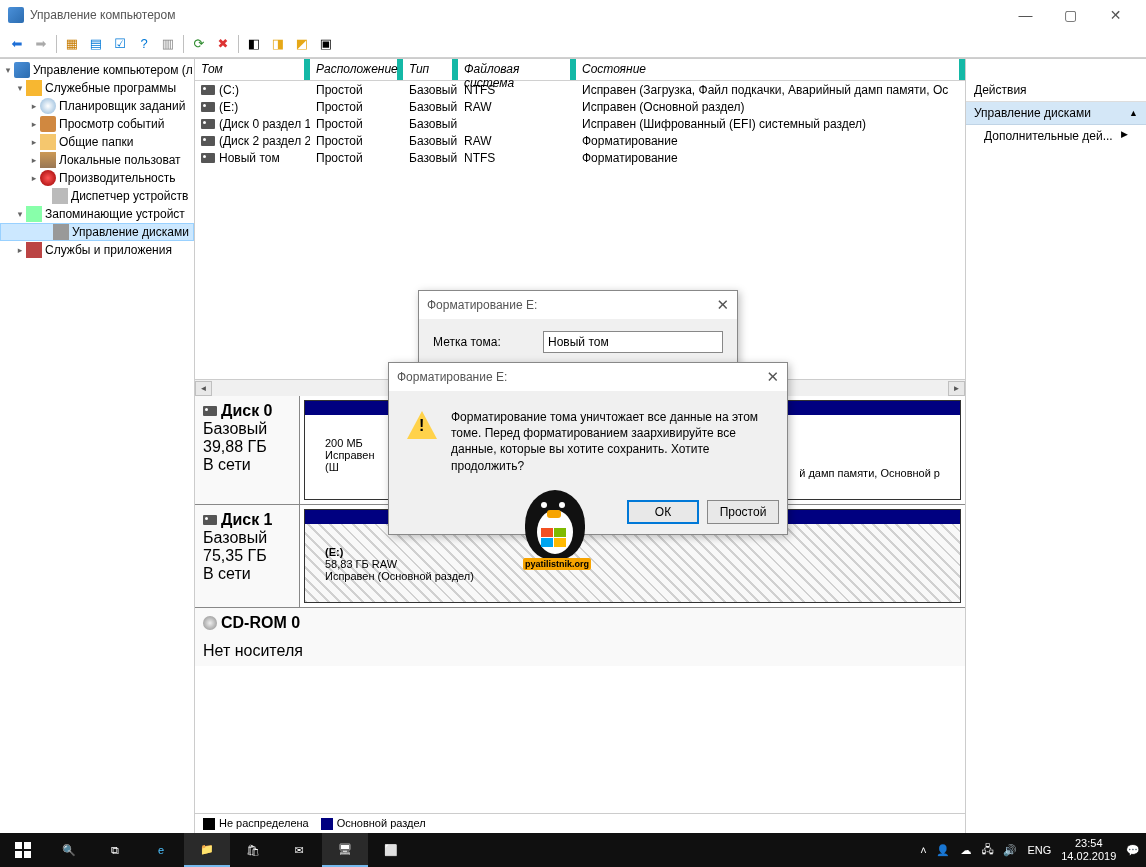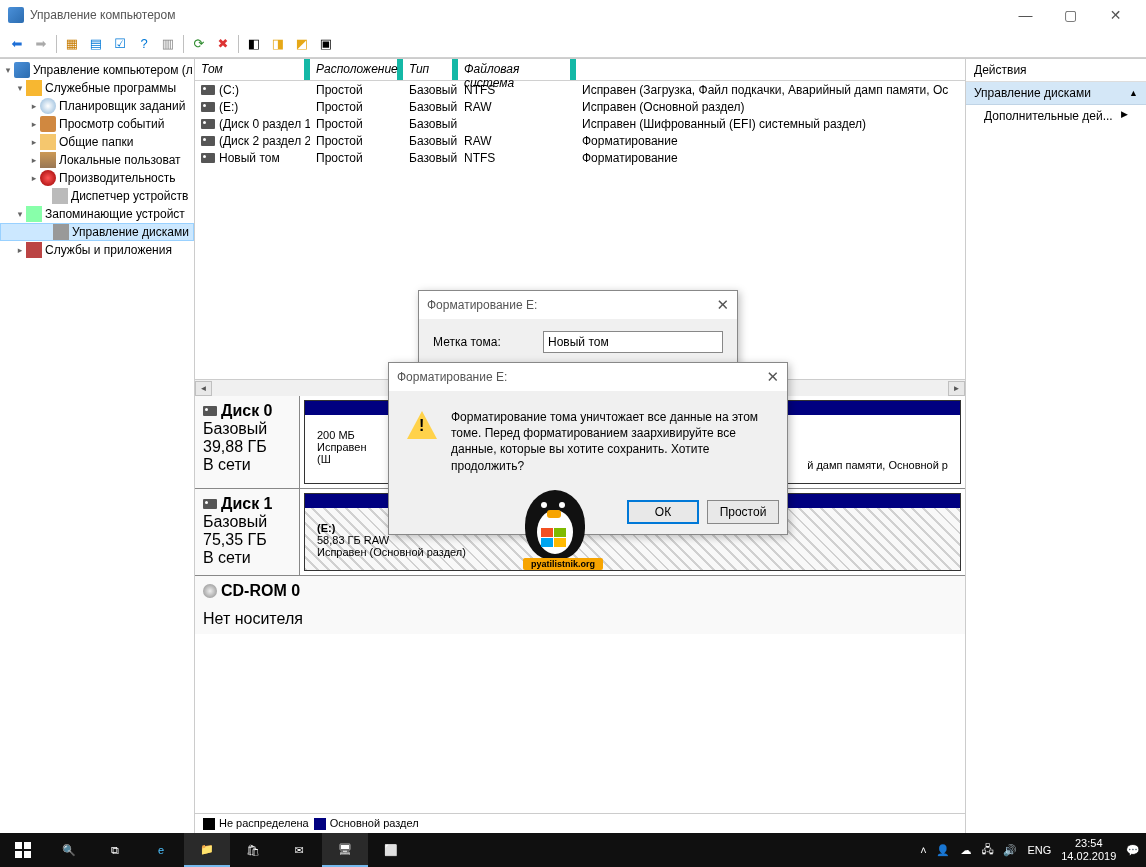--- a/index.html
+++ b/index.html
@@ -28,27 +28,27 @@
 .volrow div { padding: 0 6px; white-space: nowrap; overflow: hidden; }
 .dicon { width: 14px; height: 10px; background: #555; display: inline-block; margin-right: 4px; border-radius: 1px; position: relative; vertical-align: middle; }
 .dicon::after { content: ""; position: absolute; top: 2px; left: 2px; width: 3px; height: 3px; background: #fff; border-radius: 50%; }
 .hscroll { height: 17px; background: #f0f0f0; border-top: 1px solid #ccc; display: flex; align-items: center; }
 .hscroll .sbtn { width: 17px; height: 15px; background: #e8e8e8; border: 1px solid #c0c0c0; font-size: 8px; text-align: center; line-height: 13px; color: #555; }
 .disks { flex: 1; overflow: hidden; background: #fff; }
 .diskrow { display: flex; border-bottom: 1px solid #888; }
 .diskinfo { width: 105px; padding: 6px 8px; font-size: 16px; border-right: 1px solid #888; background: #f9f9f9; }
 .diskinfo b { display: flex; align-items: center; }
 .diskparts { flex: 1; display: flex; padding: 4px; gap: 0; }
-.part { border: 1px solid #333; font-size: 11px; padding: 12px; position: relative; }
+.part { border: 1px solid #333; font-size: 11px; padding: 20px; position: relative; }
 .part .stripe { position: absolute; top: 0; left: 0; right: 0; height: 14px; background: #000080; }
 .part .ptxt { margin-top: 16px; }
 .hatched { background-image: repeating-linear-gradient(45deg, #d0d0d0 0, #d0d0d0 2px, #f8f8f8 2px, #f8f8f8 8px); }
-.legend { height: 20px; border-top: 1px solid #ccc; font-size: 11px; display: flex; align-items: center; padding: 0 8px; gap: 5px; background: #fff; }
+.legend { height: 20px; border-top: 1px solid #ccc; font-size: 11px; display: flex; align-items: center; padding: 0 8px; gap: 12px; background: #fff; }
 .legend .sw { width: 12px; height: 12px; display: inline-block; margin-right: 4px; vertical-align: middle; }
-.actions { width: 180px; font-size: 12px; }
+.actions { width: 180px; font-size: 12px; margin-top: 20px; }
 .actions .ahdr { background: #fff; padding: 4px 8px; font-weight: normal; border-bottom: 1px solid #ddd; }
 .actions .asel { background: #d4e7f7; padding: 4px 8px; display: flex; justify-content: space-between; align-items: center; border-bottom: 1px solid #c0d4e6; }
 .actions .aitem { padding: 4px 18px; cursor: pointer; }
 
 .dialog { position: absolute; background: #f0f0f0; border: 1px solid #888; box-shadow: 2px 2px 8px rgba(0,0,0,.25); font-size: 12px; }
 .dtitle { height: 28px; display: flex; align-items: center; padding: 0 8px; background: #fff; color: #555; }
 .dtitle .dclose { margin-left: auto; font-size: 15px; cursor: pointer; font-family: sans-serif; }
 .dbody { padding: 12px 14px; }
 .drow { display: flex; align-items: center; margin-bottom: 10px; }
 .drow label { width: 110px; }
@@ -61,21 +61,21 @@
 .dbtns button.primary { border: 2px solid #0078d7; }
 
 .penguin { position: absolute; width: 80px; height: 90px; left: 515px; top: 480px; z-index: 50; }
 .penguin .body { width: 60px; height: 70px; background: #111; border-radius: 50% 50% 45% 45%; position: absolute; left: 10px; top: 10px; }
 .penguin .belly { width: 36px; height: 44px; background: #fff; border-radius: 50%; position: absolute; left: 22px; top: 30px; }
 .penguin .eye { width: 6px; height: 6px; background: #fff; border-radius: 50%; position: absolute; top: 22px; }
 .penguin .eyeL { left: 26px; } .penguin .eyeR { left: 44px; }
 .penguin .beak { width: 14px; height: 8px; background: #f7a400; position: absolute; left: 32px; top: 30px; border-radius: 3px; }
 .penguin .flag { width: 26px; height: 20px; position: absolute; left: 26px; top: 48px; }
 .penguin .flag div { position: absolute; width: 12px; height: 9px; }
-.penguin .tag { position: absolute; bottom: 0; left: 8px; font-size: 9px; color: #000; background: #f7a400; padding: 1px 8px; border-radius: 2px; font-weight: bold; }
+.penguin .tag { position: absolute; bottom: 0; left: 8px; font-size: 9px; color: #000; background: #f7a400; padding: 1px 2px; border-radius: 2px; font-weight: bold; }
 
 .taskbar { position: absolute; left: 0; bottom: 0; width: 1146px; height: 34px; background: #101010; display: flex; align-items: center; color: #fff; font-size: 11px; }
 .taskbar .tb { width: 46px; height: 34px; display: flex; align-items: center; justify-content: center; cursor: pointer; }
 .taskbar .tb.active { background: #2a2a2a; border-bottom: 2px solid #76b9ed; }
 .sys { margin-left: auto; display: flex; align-items: center; gap: 10px; padding-right: 6px; }
 .sys .clock { text-align: center; line-height: 13px; }
 </style>
 </head>
 <body>
 
@@ -170,20 +170,21 @@
         </div>
     </div>
 
     <div class="center">
       <div class="vollist">
         <div class="volhdr">
           <div style="width:115px">Том</div>
           <div style="width:93px">Расположение</div>
           <div style="width:55px">Тип</div>
           <div style="width:118px">Файловая система</div>
+          <div style="flex:1">Состояние</div>
         </div>
         <div id="volrows">
             <div class="volrow">
               <div style="width:115px"><span class="dicon"></span>(C:)</div>
               <div style="width:93px">Простой</div>
               <div style="width:55px">Базовый</div>
               <div style="width:118px">NTFS</div>
               <div style="flex:1">Исправен (Загрузка, Файл подкачки, Аварийный дамп памяти, Ос</div>
             </div>
             <div class="volrow">

